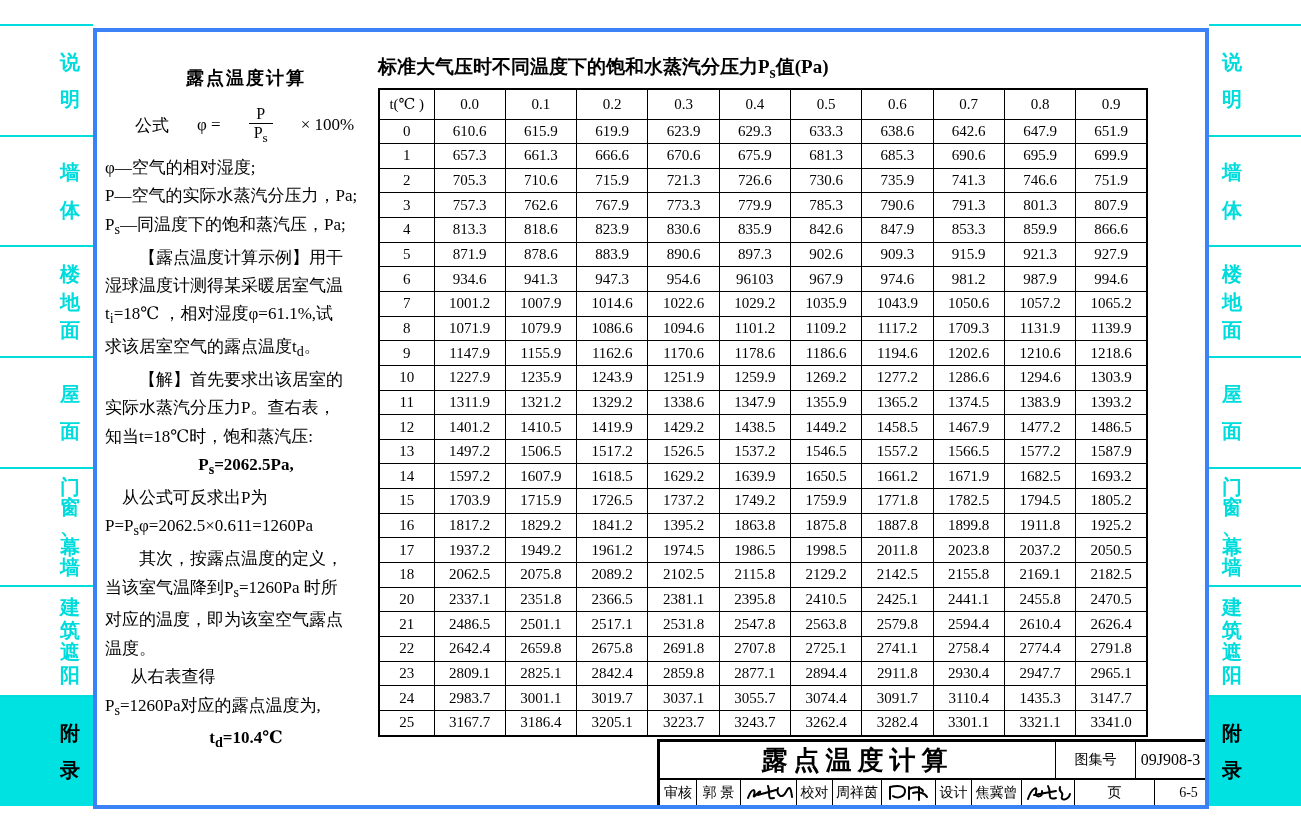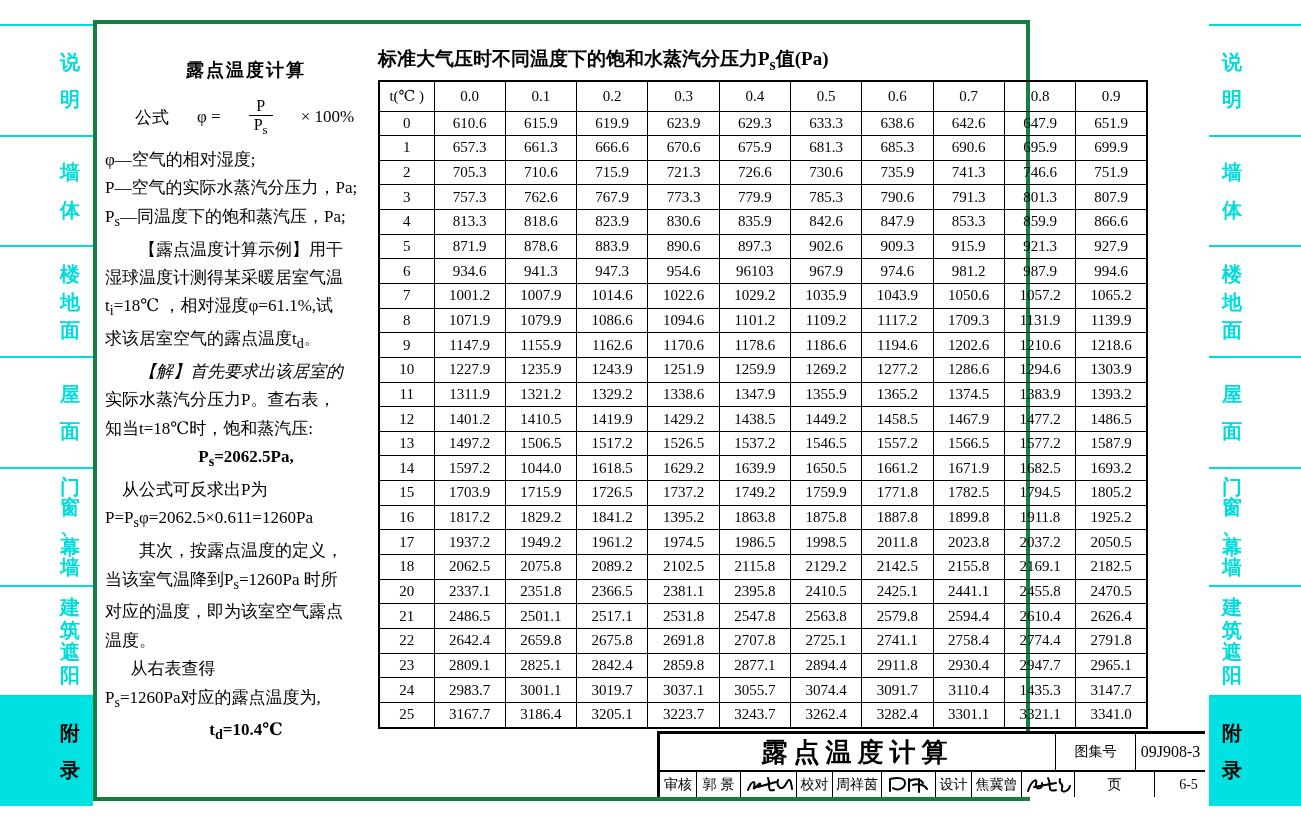--- a/index.html
+++ b/index.html
@@ -13,21 +13,21 @@
   .sidebar.left{left:0;}
   .sidebar.right{left:1209px;width:92px;}
   .sidebar .tabs{position:absolute;top:24px;bottom:27px;left:0;right:0;display:flex;flex-direction:column;}
   .tab{flex:1;border-top:2px solid #00dcdc;display:flex;flex-direction:column;justify-content:space-evenly;padding:8px 0;box-sizing:border-box;}
   .sidebar.left .tab{align-items:flex-end;padding-right:13px;}
   .sidebar.right .tab{align-items:flex-start;padding-left:13px;}
   .tab .ch{color:#00dcdc;font-weight:bold;font-size:20px;line-height:1;font-family:"Liberation Sans","DejaVu Sans",sans-serif;}
   .tab.active{background:#00e2e2;}
   .tab.active .ch{color:#000;}
   
-  .frame{position:absolute;left:93px;top:20px;width:937px;height:781px;border:4px solid #15803d;box-sizing:border-box;background:#fff;}
+  .frame{position:absolute;left:93px;top:28px;width:1116px;height:781px;border:4px solid #3b82f6;box-sizing:border-box;background:#fff;}
   
   .article{position:absolute;left:8px;top:30px;width:282px;}
   .article-title{text-align:center;font-size:18px;font-weight:bold;letter-spacing:2px;margin:4px 0 10px 0;}
   .formula-row{display:flex;align-items:center;gap:28px;padding-left:30px;height:50px;font-size:17px;margin-bottom:4px;}
   .frac{display:inline-flex;flex-direction:column;align-items:center;line-height:1.15;font-size:16px;}
   .frac .den{border-top:1.5px solid #000;padding:0 5px;}
   .line{font-size:17px;line-height:28.4px;white-space:nowrap;}
   .line.center{text-align:center;white-space:normal;font-weight:bold;}
   
   .table-title{position:absolute;left:281px;top:22px;width:770px;text-align:left;font-size:19px;font-weight:bold;}
@@ -145,21 +145,21 @@
       <span>× 100%</span>
     </div>
     <div>
         <div class="line">φ—空气的相对湿度;</div>
         <div class="line">P—空气的实际水蒸汽分压力，Pa;</div>
         <div class="line">P<sub>s</sub>—同温度下的饱和蒸汽压，Pa;</div>
         <div class="line" style="padding-left: 2em;">【露点温度计算示例】用干</div>
         <div class="line">湿球温度计测得某采暖居室气温</div>
         <div class="line">t<sub>i</sub>=18℃ ，相对湿度φ=61.1%,试</div>
         <div class="line">求该居室空气的露点温度t<sub>d</sub>。</div>
-        <div class="line" style="padding-left: 2em; font-style: italic;">【解】首先要求出该居室的</div>
+        <div class="line" style="padding-left: 2em;">【解】首先要求出该居室的</div>
         <div class="line">实际水蒸汽分压力P。查右表，</div>
         <div class="line">知当t=18℃时，饱和蒸汽压:</div>
         <div class="line center">P<sub>s</sub>=2062.5Pa,</div>
         <div class="line" style="padding-left: 1em;">从公式可反求出P为</div>
         <div class="line">P=P<sub>s</sub>φ=2062.5×0.611=1260Pa</div>
         <div class="line" style="padding-left: 2em;">其次，按露点温度的定义，</div>
         <div class="line">当该室气温降到P<sub>s</sub>=1260Pa 时所</div>
         <div class="line">对应的温度，即为该室空气露点</div>
         <div class="line">温度。</div>
         <div class="line" style="padding-left: 1.5em;">从右表查得</div>
@@ -379,21 +379,21 @@
             <td>1537.2</td>
             <td>1546.5</td>
             <td>1557.2</td>
             <td>1566.5</td>
             <td>1577.2</td>
             <td>1587.9</td>
           </tr>
           <tr>
             <td>14</td>
             <td>1597.2</td>
-            <td>1044.0</td>
+            <td>1607.9</td>
             <td>1618.5</td>
             <td>1629.2</td>
             <td>1639.9</td>
             <td>1650.5</td>
             <td>1661.2</td>
             <td>1671.9</td>
             <td>1682.5</td>
             <td>1693.2</td>
           </tr>
           <tr>

